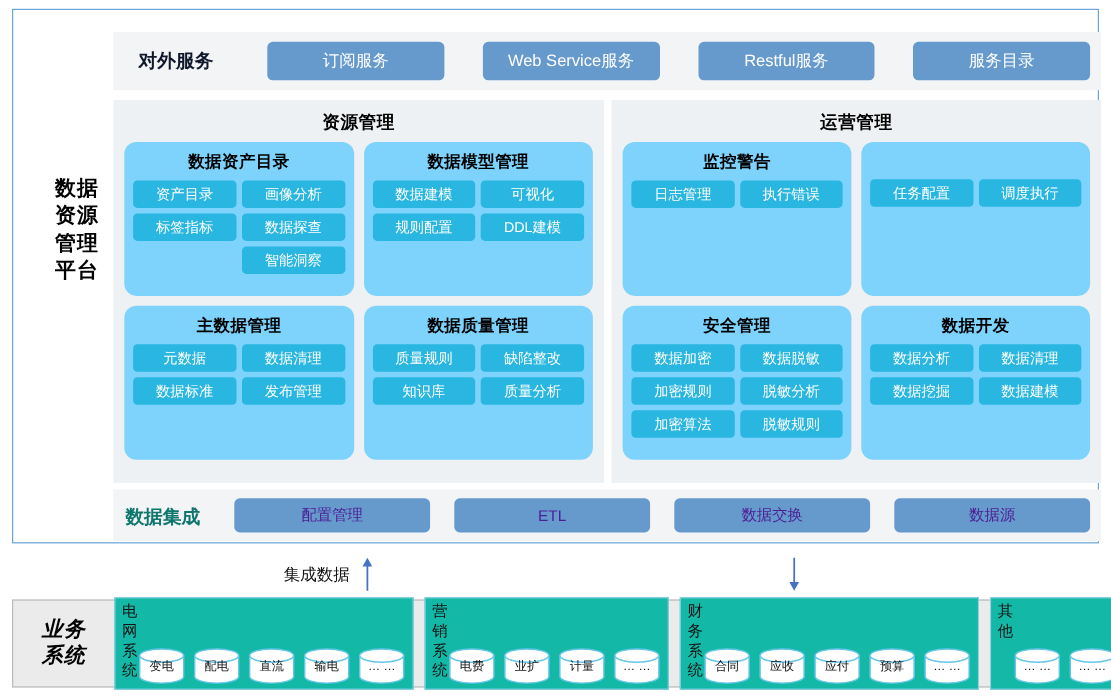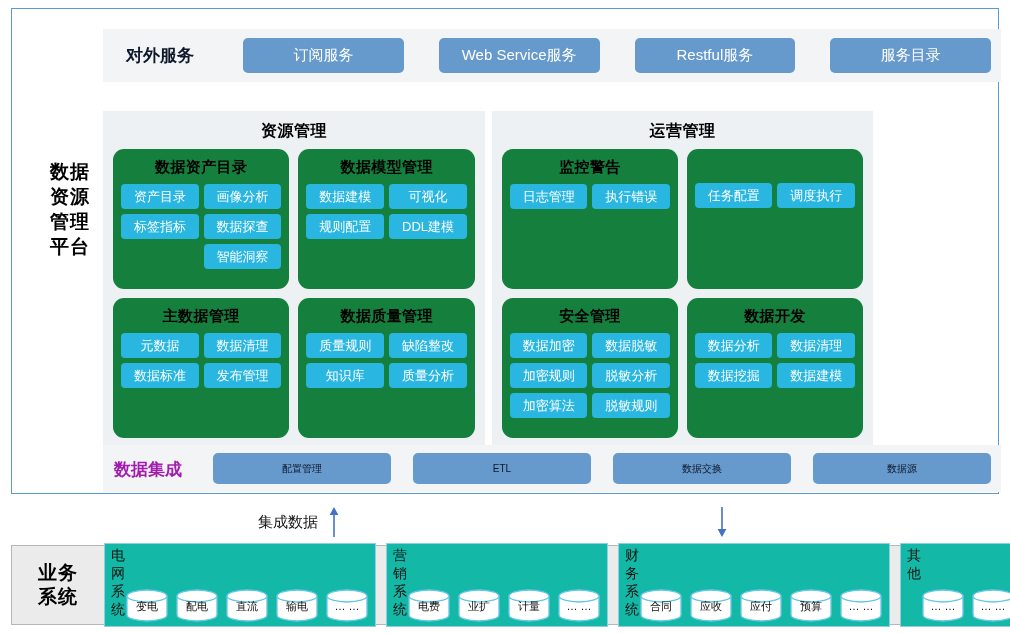--- a/index.html
+++ b/index.html
@@ -31,58 +31,58 @@
   }
   .ext-btns{position:absolute;left:140px;top:9px;right:10px;height:35px;
             display:flex;gap:35px;align-items:center;}
   .svc-btn{
     flex:1 1 0;height:35px;border-radius:5px;background:#6699cc;
     color:#ffffff;font-size:15px;display:flex;align-items:center;justify-content:center;
     box-sizing:border-box;white-space:nowrap;
   }
 
   
-  .regions{position:absolute;left:91px;top:82px;width:770px;height:348px;display:flex;gap:7px;margin-top:20px;}
+  .regions{position:absolute;left:91px;top:82px;width:898px;height:348px;display:flex;gap:7px;}
   .region{background:#eef1f3;padding:0;box-sizing:border-box;position:relative;}
   .region.left{width:446px;}
   .region.right{width:445px;}
   .region-title{
     text-align:center;font-size:16px;font-weight:bold;color:#000;
     padding-top:10px;padding-bottom:7px;letter-spacing:.5px;
   }
   .card-grid{
     display:grid;grid-template-columns:1fr 1fr;gap:9px;
     padding:0 10px 10px 10px;box-sizing:border-box;
   }
   .card{
-    background:#15803d;border-radius:11px;box-sizing:border-box;
+    background:#7dd3fc;border-radius:11px;box-sizing:border-box;
     padding:7px 8px 9px 8px;min-height:140px;
   }
   .card-title{
     text-align:center;font-size:15px;font-weight:bold;color:#000;
     margin:2px 0 7px 0;min-height:18px;letter-spacing:.4px;
   }
   .card-title.blank{visibility:hidden;}
   .pill-wrap{display:flex;flex-wrap:wrap;gap:5px;justify-content:flex-end;}
   .pill{
     background:#29b6e0;color:#ffffff;border-radius:4px;
     height:25px;line-height:25px;font-size:13px;text-align:center;
     flex:0 0 calc(50% - 2.5px);box-sizing:border-box;white-space:nowrap;
   }
 
   
   .int-band{left:91px;top:436px;width:898px;height:47px;}
   .int-band .band-label{
-    position:absolute;left:11px;top:13px;font-size:17px;font-weight:bold;color:#a21caf;
+    position:absolute;left:11px;top:13px;font-size:17px;font-weight:bold;color:#0f766e;
   }
   .int-btns{position:absolute;left:110px;top:8px;right:10px;height:31px;
             display:flex;gap:22px;align-items:center;}
   .int-btn{
     flex:1 1 0;height:31px;border-radius:5px;background:#6699cc;
-    color:#0f172a;font-size:10px;display:flex;align-items:center;justify-content:center;
+    color:#4c1d95;font-size:14px;display:flex;align-items:center;justify-content:center;
     white-space:nowrap;
   }
 
   
   .flow{position:absolute;left:0;top:498px;width:1010px;height:44px;}
   .flow-item{position:absolute;display:flex;align-items:center;gap:9px;
              font-size:15px;color:#111;white-space:nowrap;}
   .flow-up{left:258px;top:8px;}
   .flow-down{left:692px;top:8px;flex-direction:column;}
   .arrow-svg{display:block;}
@@ -90,21 +90,21 @@
   
   .biz-frame{
     position:absolute;left:11px;top:545px;width:988px;height:80px;
     background:#ebebeb;border:1.2px solid #b6b6b6;box-sizing:border-box;
     display:flex;align-items:center;
   }
   .biz-label{
     width:92px;flex:0 0 92px;text-align:center;font-size:19px;font-weight:bold;
     line-height:24px;color:#000;letter-spacing:1px;
   }
-  .biz-label span{display:block;}
+  .biz-label span{display:block;font-style:italic;}
   .biz-groups{flex:1;display:flex;gap:10px;padding-right:14px;box-sizing:border-box;}
   .biz-group{
     background:#14b8a6;border:1.2px solid #8ccfe6;box-sizing:border-box;
     padding:2px 6px 4px 6px;display:flex;
   }
   .biz-group-title{text-align:center;font-size:14px;color:#111;margin:1px 0 3px 0;}
   .db-row{display:flex;gap:6px;justify-content:center;align-items:flex-end;}
   .db{
     position:relative;width:44px;height:33px;flex:0 0 44px;
   }

